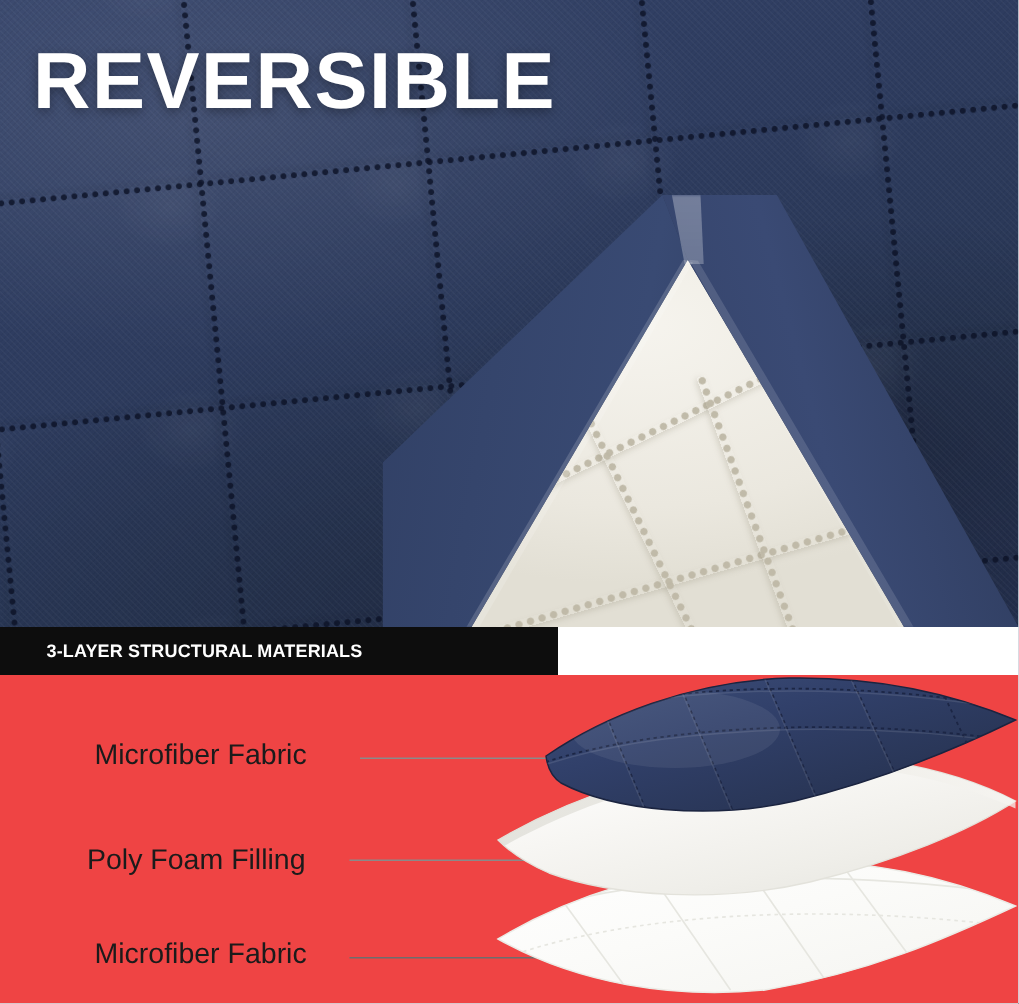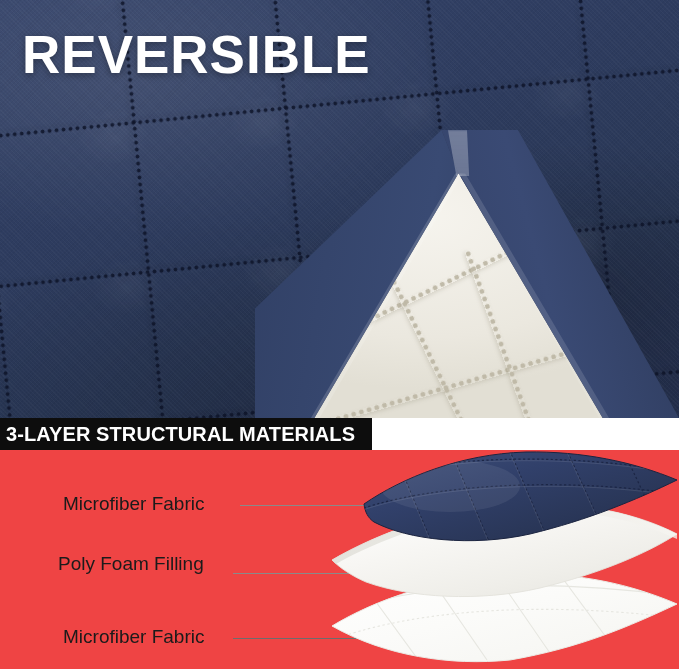--- a/index.html
+++ b/index.html
@@ -179,24 +179,24 @@
     left: 0;
     top: 418px;
     width: 372px;
     height: 32px;
     background: #0d0d0d;
     display: flex;
     align-items: center;
   }
   #section-banner .banner-text {
     color: #ffffff;
-    font-size: 20px;
+    font-size: 12px;
     font-weight: bold;
     letter-spacing: 0.1px;
-    padding-left: 6px;
+    padding-left: 31px;
     white-space: nowrap;
   }
 
   
   #diagram {
     position: absolute;
     left: 0;
     top: 450px;
     width: 679px;
     height: 219px;
@@ -204,21 +204,21 @@
   }
 
   .layer-label {
     position: absolute;
     font-size: 19px;
     color: #1b1b1b;
     white-space: nowrap;
     line-height: 1;
   }
   .label-1 { left: 63px; top: 44px; }
-  .label-2 { left: 58px; top: 104px; }
+  .label-2 { left: 58px; top: 114px; }
   .label-3 { left: 63px; top: 177px; }
 
   .leader-line {
     position: absolute;
     height: 1px;
     background: #8a8a8a;
   }
   .line-1 { left: 240px; top: 55px;  width: 190px; }
   .line-2 { left: 233px; top: 123px; width: 197px; }
   .line-3 { left: 233px; top: 188px; width: 197px; background:#6d6d6d; }

